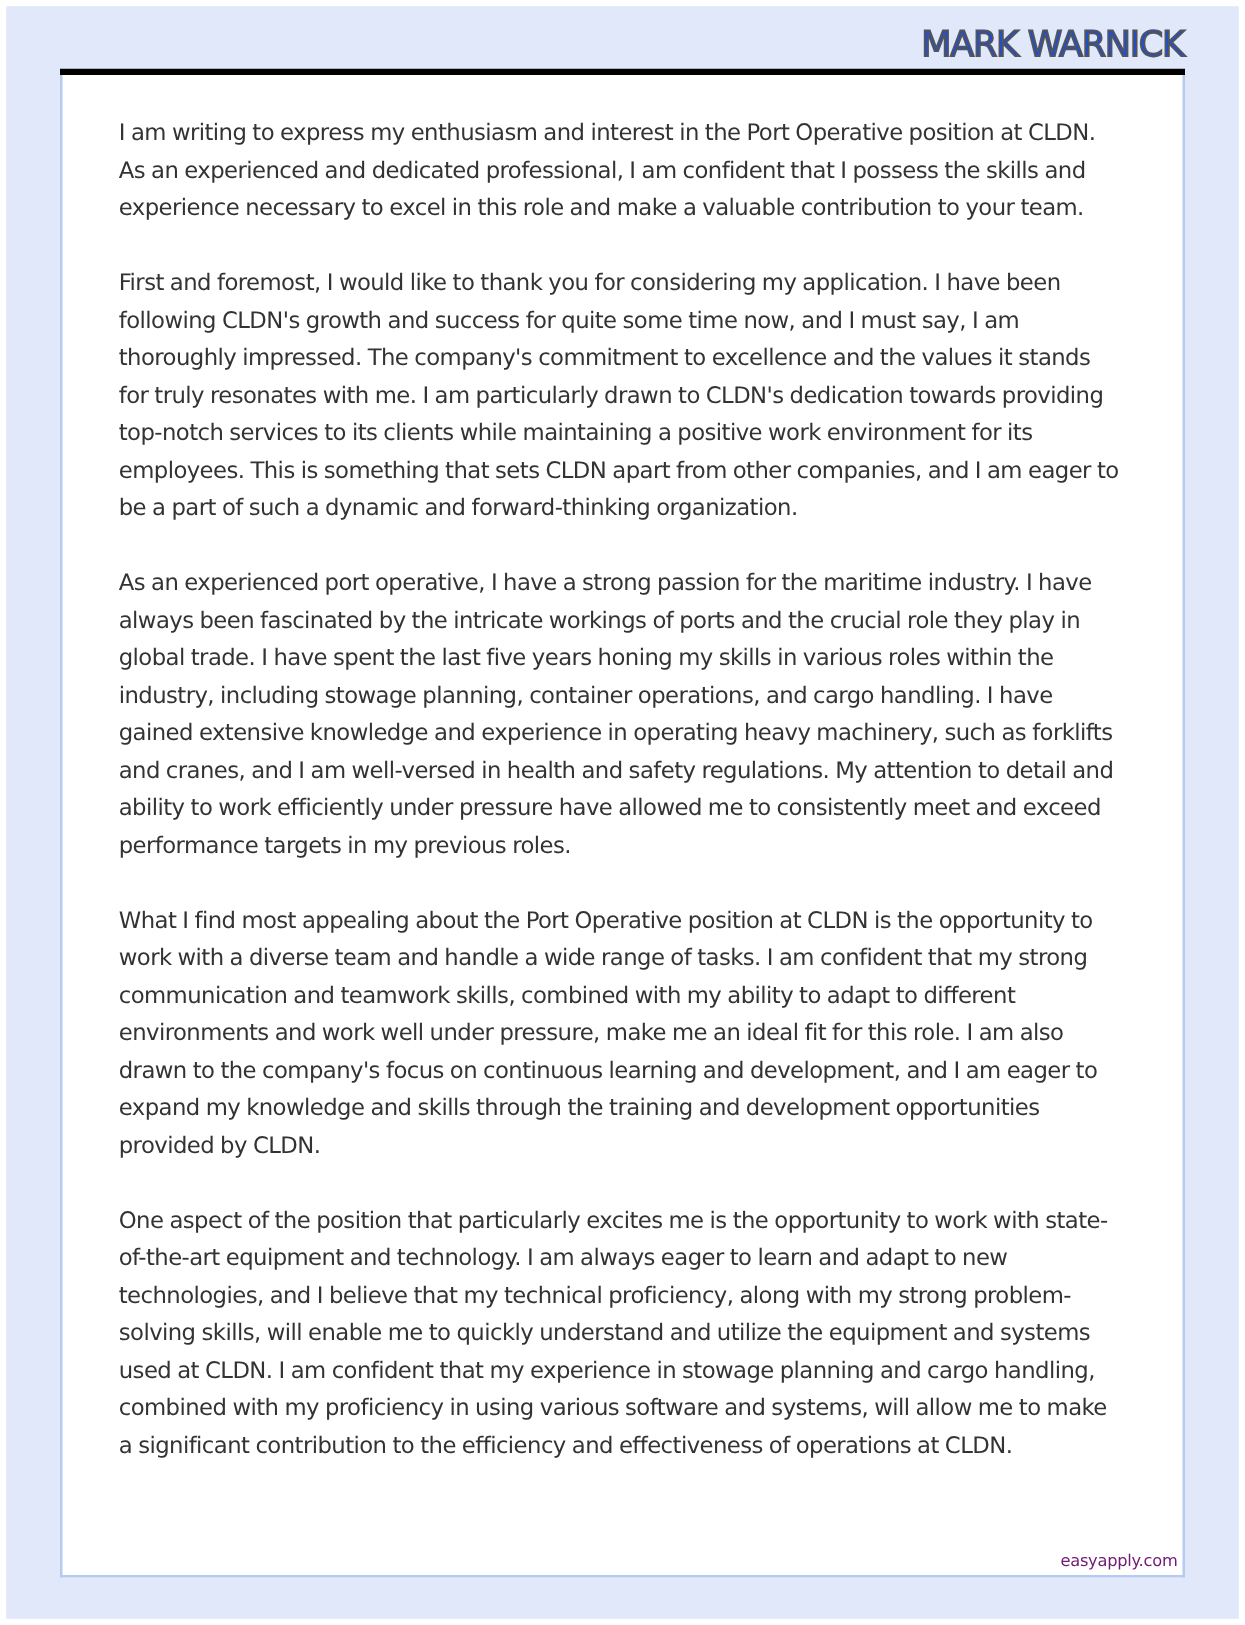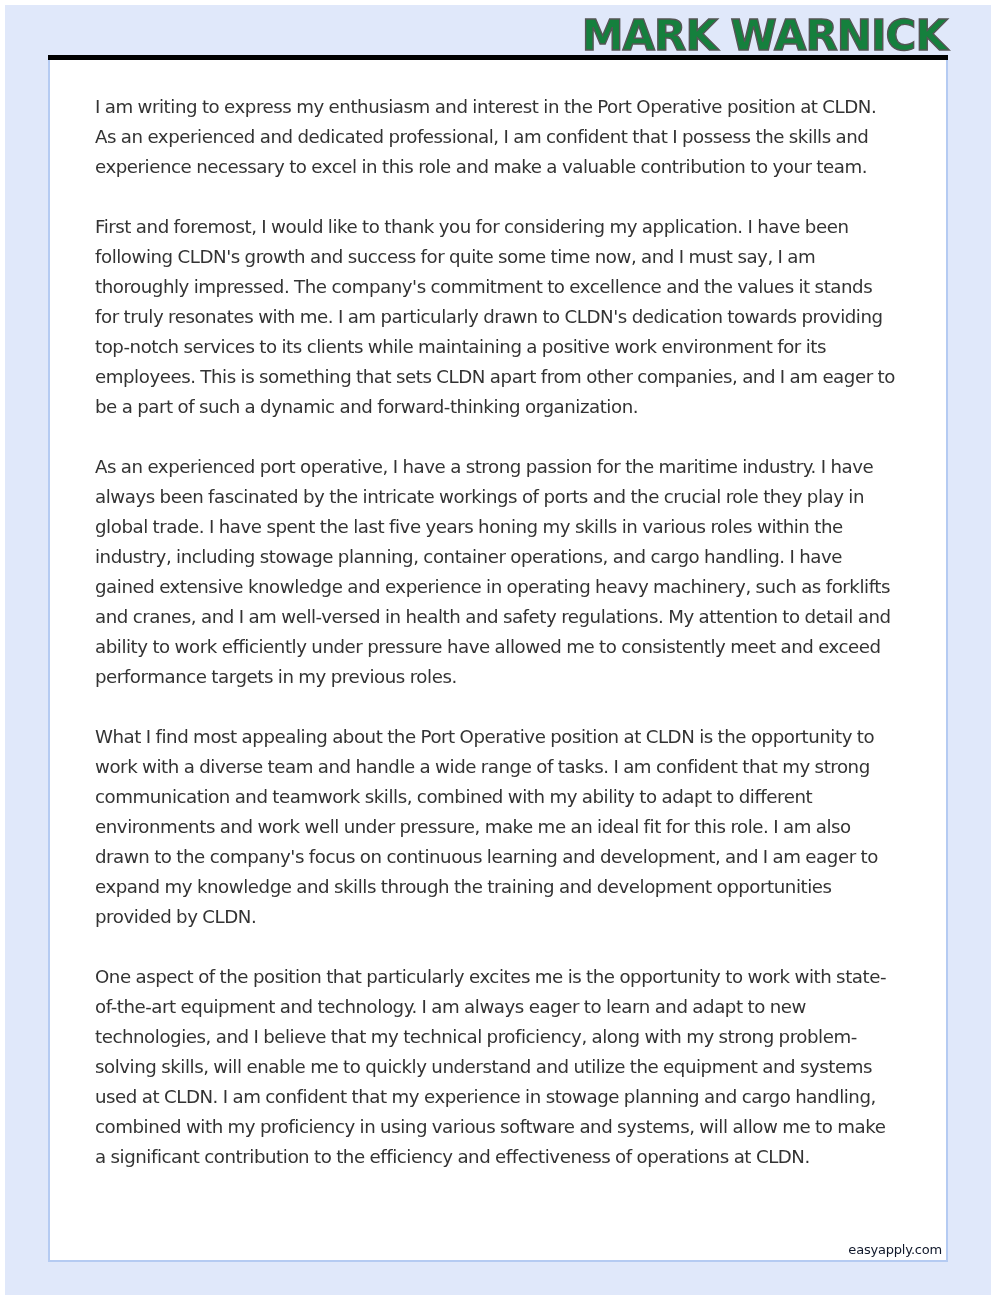--- a/index.html
+++ b/index.html
@@ -6,41 +6,41 @@
   body {
     width: 996px; height: 1300px; background: #ffffff; position: relative; overflow: hidden;
     font-family: "DejaVu Sans", sans-serif;
   }
   .page {
     position: absolute; left: 5px; top: 5px; width: 986px; height: 1290px;
     background: #e0e8fa; overflow: hidden;
   }
   .name {
     position: absolute; right: 44px; top: 8px;
-    font-family: "DejaVu Sans", sans-serif; font-size: 42px; letter-spacing: -1px;
-    color: #15803d; -webkit-text-stroke: 1.4px #555; text-stroke: 1.4px #555;
-    font-weight: bold; line-height: 46px; white-space: nowrap;
+    font-family: "DejaVu Sans", sans-serif; font-size: 28px; letter-spacing: -1px;
+    color: #1d4ed8; -webkit-text-stroke: 1.4px #555; text-stroke: 1.4px #555;
+    font-weight: normal; line-height: 46px; white-space: nowrap;
   }
   .card {
     position: absolute; left: 43px; top: 50px; width: 896px; height: 1205px;
     background: #ffffff; border-left: 2px solid #b5cbf2; border-right: 2px solid #b5cbf2;
     border-bottom: 2px solid #b5cbf2;
   }
   .topbar {
     position: absolute; left: 43px; top: 50px; width: 900px; height: 5px; background: #000;
   }
   .letter {
     position: absolute; left: 95px; top: 92px; width: 805px;
     font-size: 18.2px; line-height: 30px; color: #333;
     letter-spacing: -0.45px; word-spacing: -0.5px;
   }
   .letter p { margin: 0 0 30px 0; }
   .watermark {
     position: absolute; right: 54px; top: 1242px;
-    font-size: 13px; color: #0f172a; letter-spacing: -0.2px;
+    font-size: 13px; color: #701a75; letter-spacing: -0.2px;
   }
 </style>
 </head>
 <body>
 
 <div class="page">
   <div class="name">MARK WARNICK</div>
   <div class="card"></div>
   <div class="topbar"></div>
 </div>

